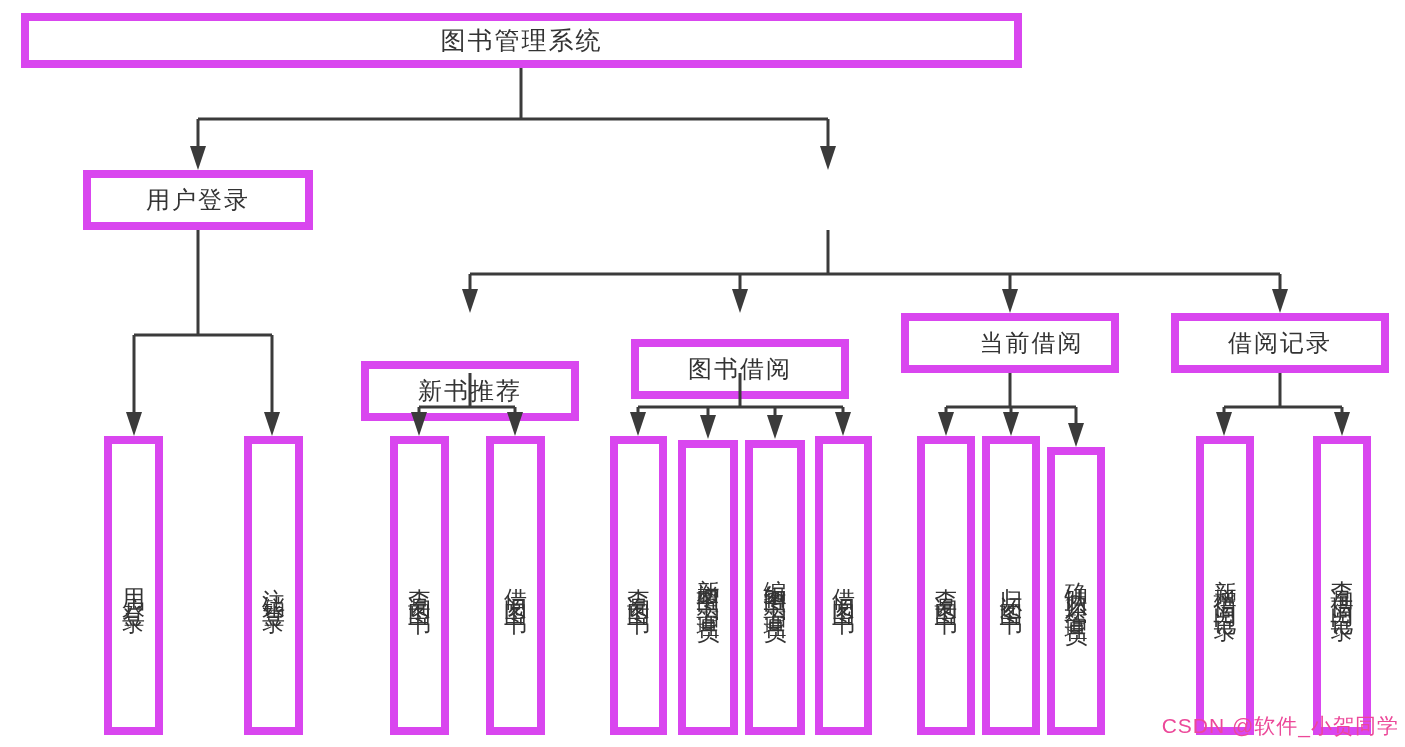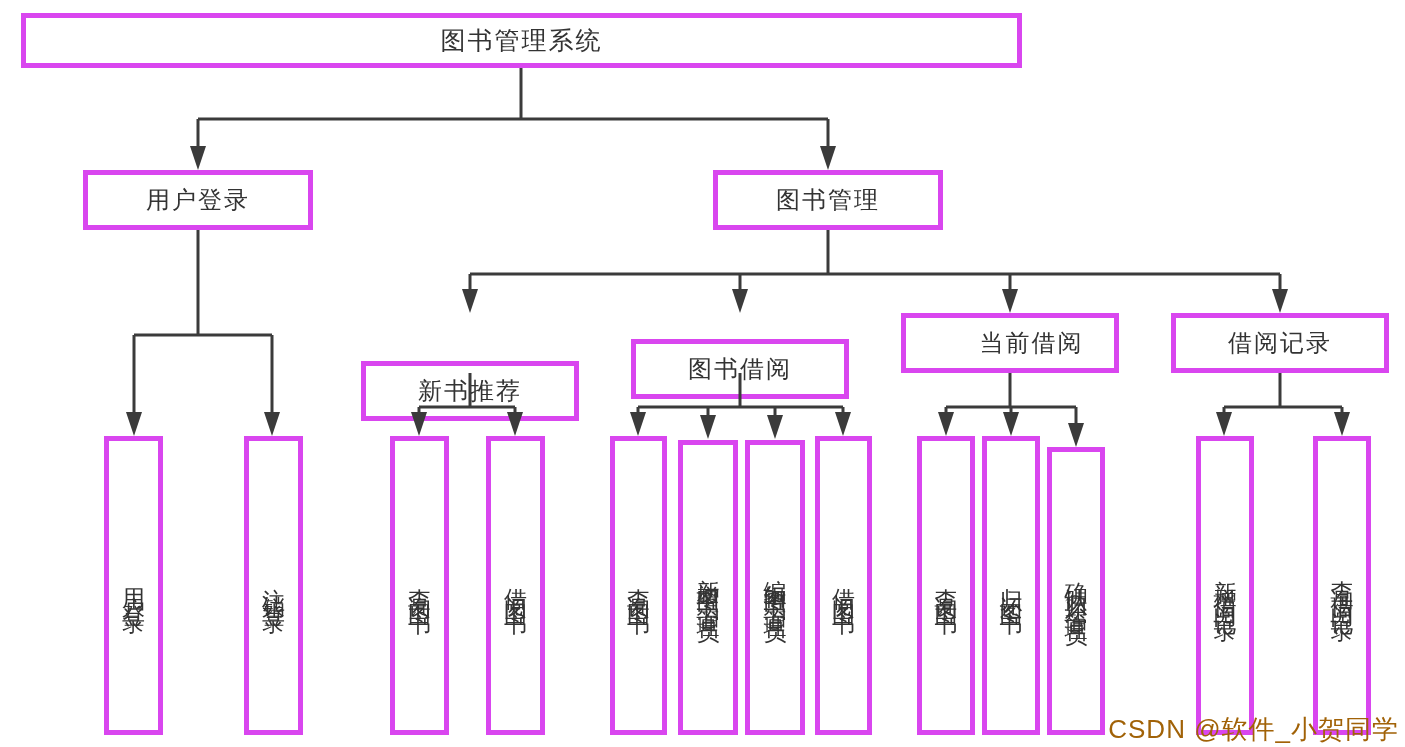--- a/index.html
+++ b/index.html
@@ -6,21 +6,21 @@
   .stage {
     position:relative;
     width:1405px; height:747px;
     background:#ffffff;
     font-family:"Liberation Sans","DejaVu Sans",sans-serif;
     overflow:hidden;
   }
   .node {
     position:absolute;
     box-sizing:border-box;
-    border:5px solid #d946ef;
+    border:8px solid #d946ef;
     background:#ffffff;
     display:flex;
     align-items:center;
     justify-content:center;
     color:#333333;
   }
   .hlabel { font-size:24px; letter-spacing:2px; white-space:nowrap; }
   .root .hlabel { font-size:25px; }
   .vlabel {
     writing-mode:vertical-rl;
@@ -32,22 +32,22 @@
   svg.wires {
     position:absolute; left:0; top:0;
     pointer-events:none;
     z-index:3;
   }
   .node { z-index:2; }
   .watermark {
     position:absolute;
     right:6px; top:712px;
     z-index:5;
-    font-size:26px;
-    color:#a16207;
+    font-size:21px;
+    color:#ec4899;
     letter-spacing:1px;
     white-space:nowrap;
   }
 </style>
 </head>
 <body>
 
 <div class="stage">
 
   <svg class="wires" width="1405" height="747" viewBox="0 0 1405 747">
@@ -116,23 +116,20 @@
     </g>
   </svg>
 
   <div class="node root" style="left:21px; top:13px; width:1001px; height:55px;">
     <span class="hlabel">图书管理系统</span>
   </div>
 
   <div class="node" style="left:83px; top:170px; width:230px; height:60px;">
     <span class="hlabel">用户登录</span>
   </div>
-  <div class="node" style="left:713px; top:170px; width:230px; height:60px;">
-    <span class="hlabel">图书管理</span>
-  </div>
 
   <div class="node" style="left:361px; top:313px; width:218px; height:60px;margin-top:48px;">
     <span class="hlabel">新书推荐</span>
   </div>
   <div class="node" style="left:631px; top:313px; width:218px; height:60px;margin-top:26px;">
     <span class="hlabel">图书借阅</span>
   </div>
   <div class="node" style="left:901px; top:313px; width:218px; height:60px;padding-left:43px;">
     <span class="hlabel">当前借阅</span>
   </div>

